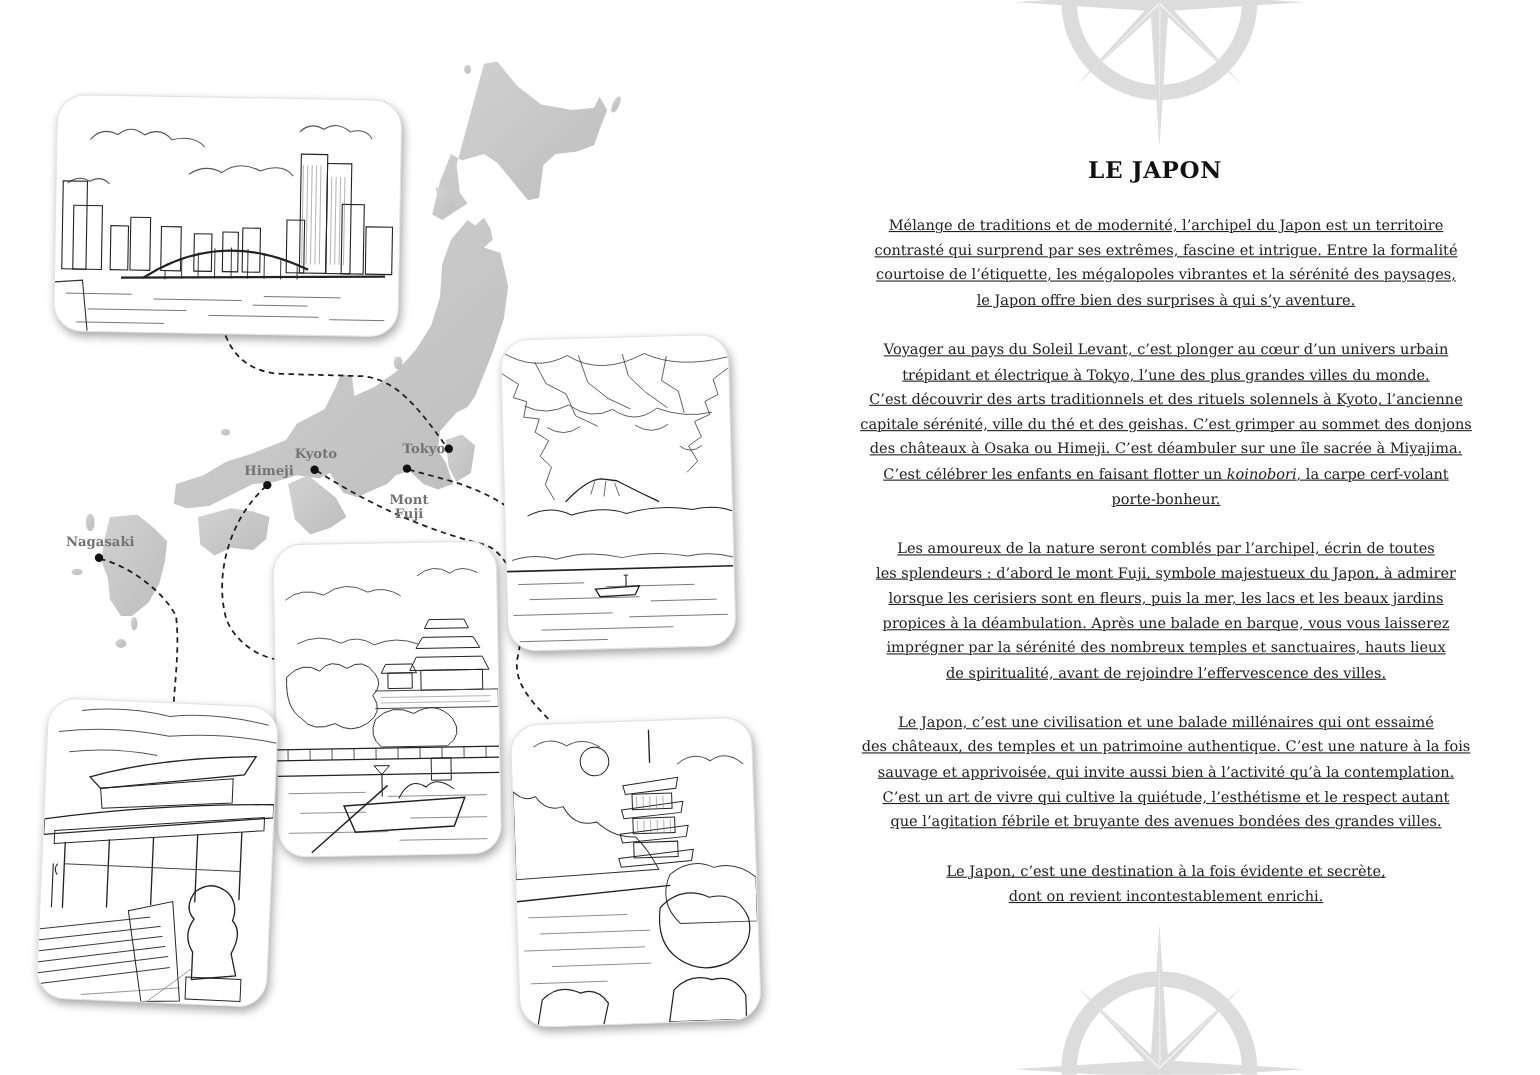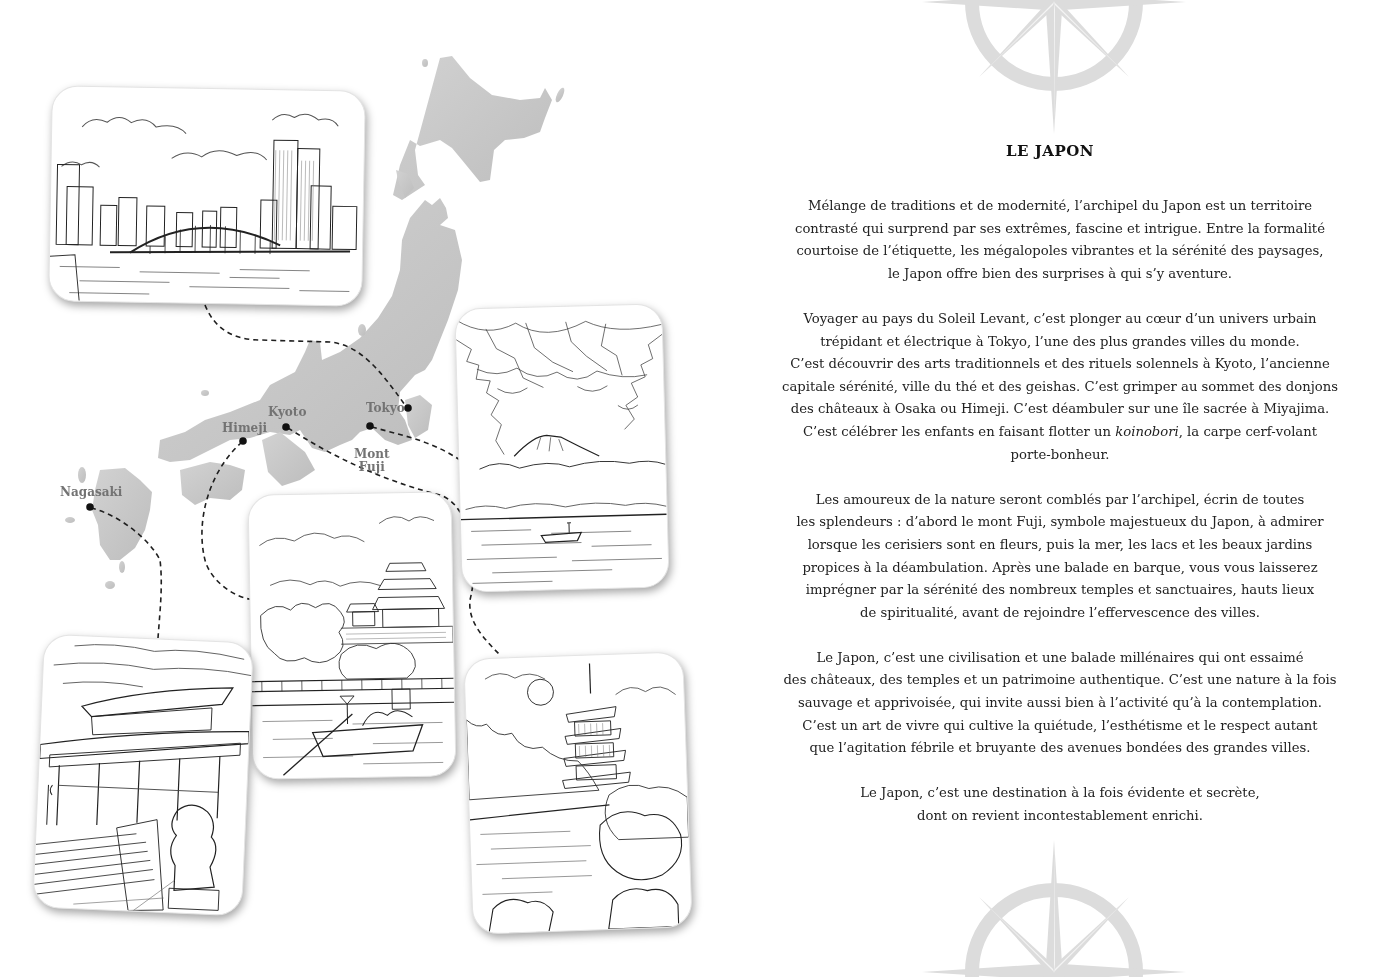--- a/index.html
+++ b/index.html
@@ -13,23 +13,23 @@
 
   .city-label { position:absolute; font-family:"DejaVu Serif", serif; font-weight:bold; font-size:12px; color:#737373; line-height:13px; text-align:center; }
 
   
   .card { position:absolute; background:#fff; border-radius:26px; overflow:hidden;
           box-shadow: 2px 4px 9px rgba(0,0,0,0.35); border:1px solid #e4e4e4; }
   .card svg { width:100%; height:100%; display:block; }
 
   
   .title { position:absolute; left:0; width:700px; top:142px; text-align:center; font-family:"DejaVu Serif", serif;
-           font-weight:bold; font-size:15px; letter-spacing:0.5px; color:#111; }
+           font-weight:bold; font-size:21px; letter-spacing:0.5px; color:#111; }
   .body-text { position:absolute; left:60px; width:600px; top:195px; text-align:center;
-               font-family:"DejaVu Serif", "Liberation Serif", serif; font-size:13.2px; line-height:22.6px; color:#222; }
+               font-family:"DejaVu Serif", "Liberation Serif", serif; font-size:13.2px; line-height:22.6px; color:#222;text-decoration:underline; }
   .para { margin:0 0 22.6px 0; }
   .line { display:block; white-space:nowrap; }
   .compass { position:absolute; }
 </style>
 </head>
 <body>
 
 <div class="page-left">
 
   <svg class="map-svg" viewBox="0 0 700 977" xmlns="http://www.w3.org/2000/svg">

